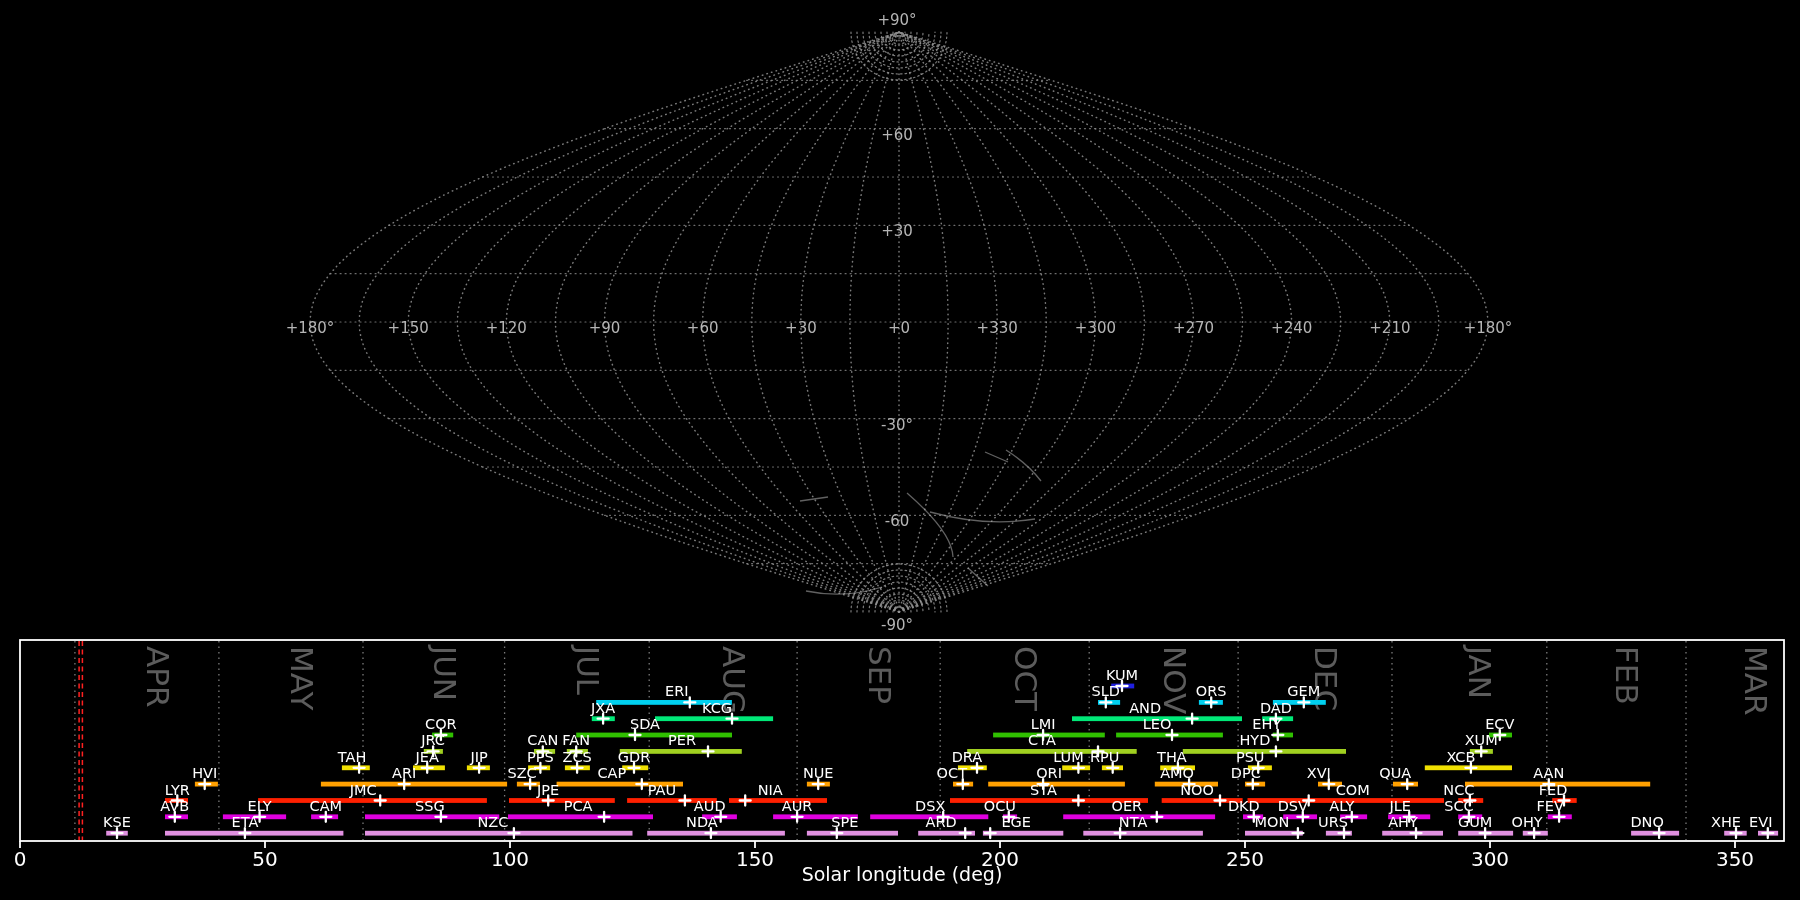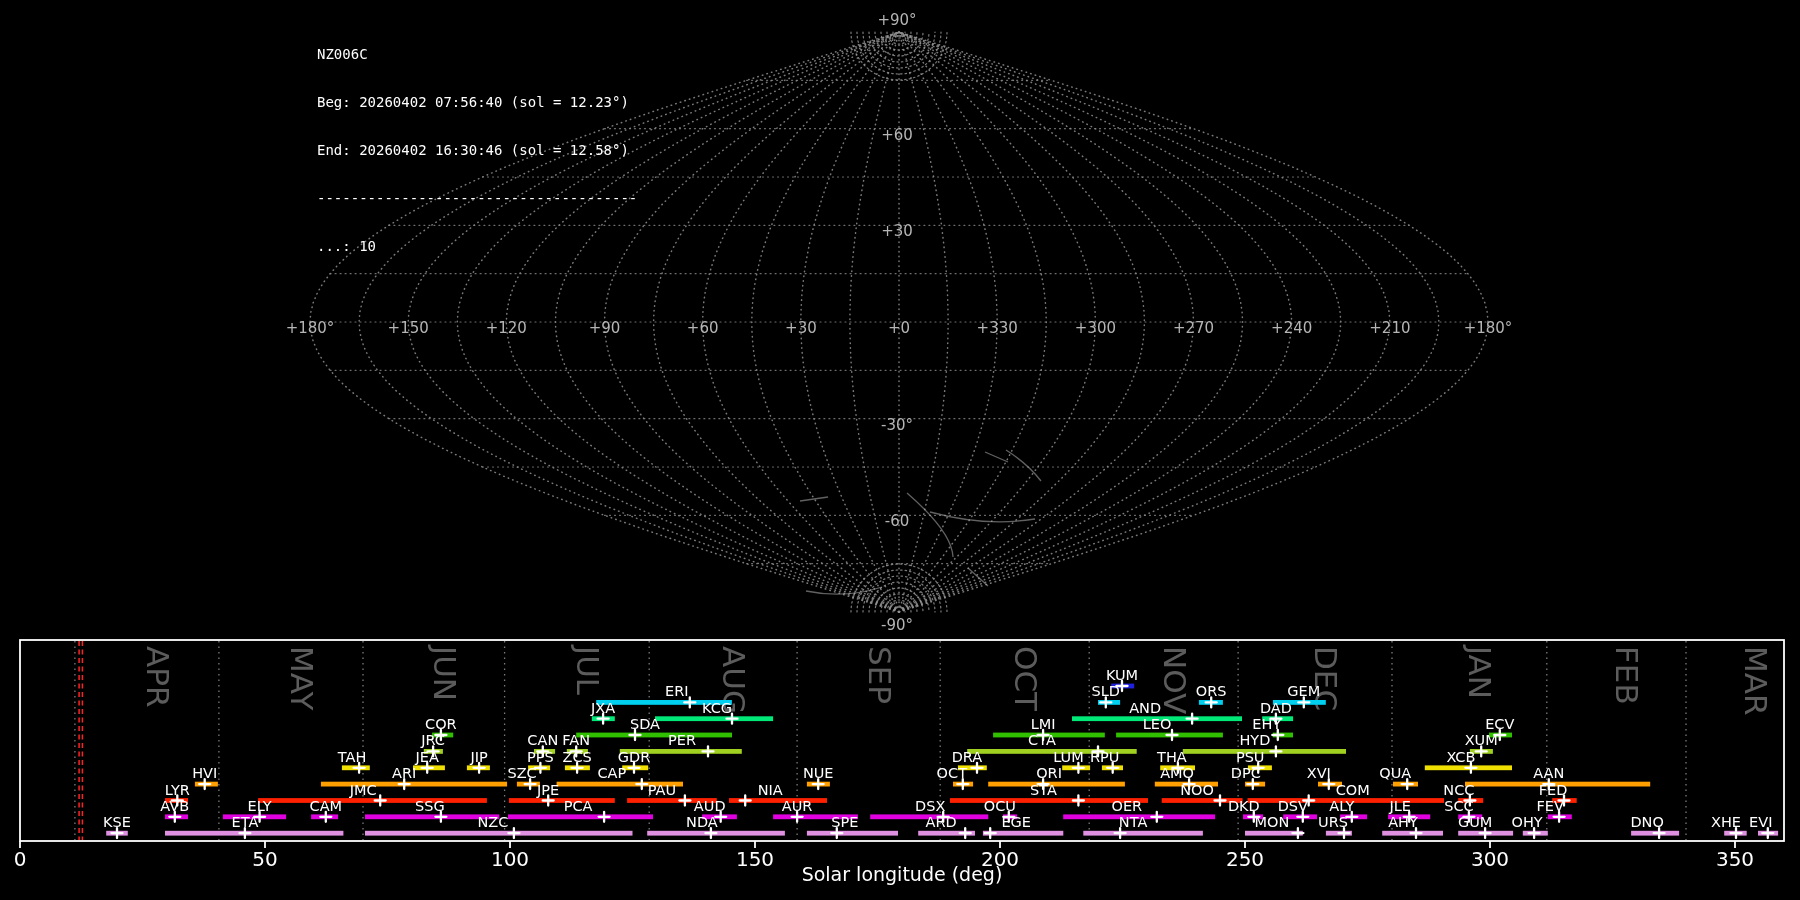--- a/index.html
+++ b/index.html
@@ -499,20 +499,13 @@
         <text x="1000.0" y="866" text-anchor="middle" class="ticklbl">200</text>
         <line x1="1245.0" x2="1245.0" y1="841" y2="848" class="tick"></line>
         <text x="1245.0" y="866" text-anchor="middle" class="ticklbl">250</text>
         <line x1="1490.0" x2="1490.0" y1="841" y2="848" class="tick"></line>
         <text x="1490.0" y="866" text-anchor="middle" class="ticklbl">300</text>
         <line x1="1735.0" x2="1735.0" y1="841" y2="848" class="tick"></line>
         <text x="1735.0" y="866" text-anchor="middle" class="ticklbl">350</text>
         <text x="902" y="881" text-anchor="middle" class="xlabel">Solar longitude (deg)</text>
       </g>
     </svg>
-  <div id="obs-header">
-    <div>NZ006C</div>
-    <div>Beg: 20260402 07:56:40 (sol = 12.23°)</div>
-    <div>End: 20260402 16:30:46 (sol = 12.58°)</div>
-    <div>--------------------------------------</div>
-    <div>...: 10</div>
-  </div>
 </div>
 
 </body></html>

